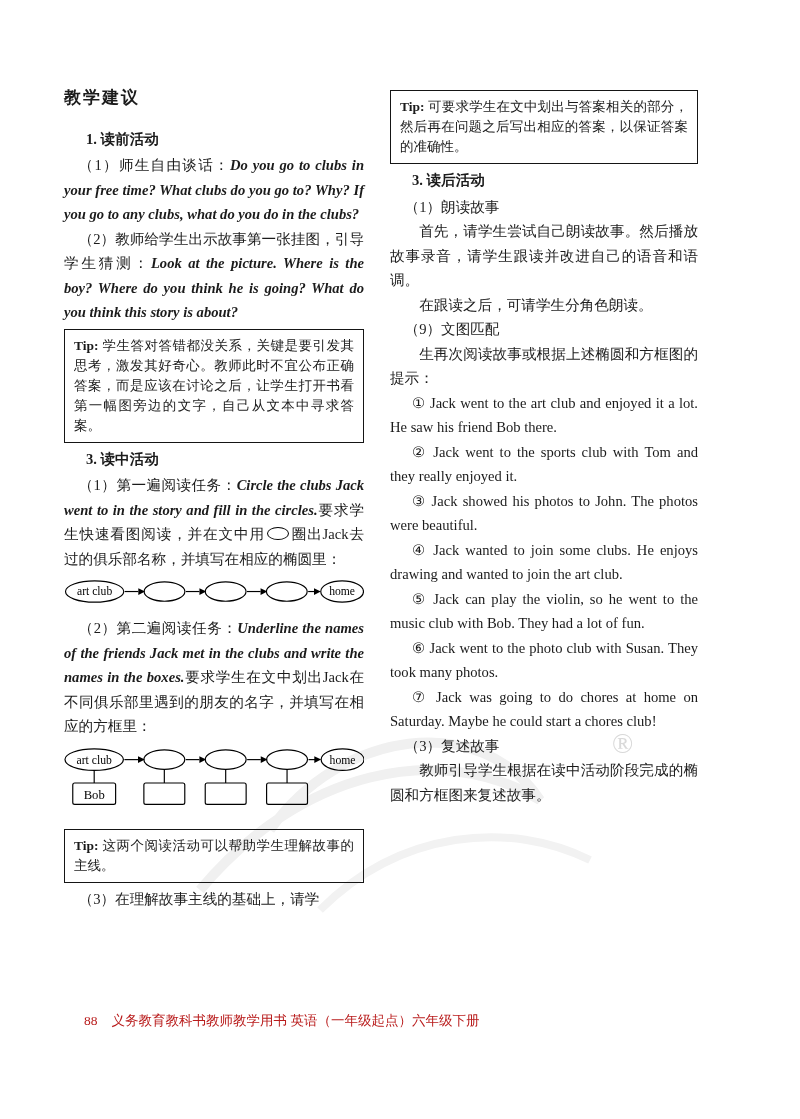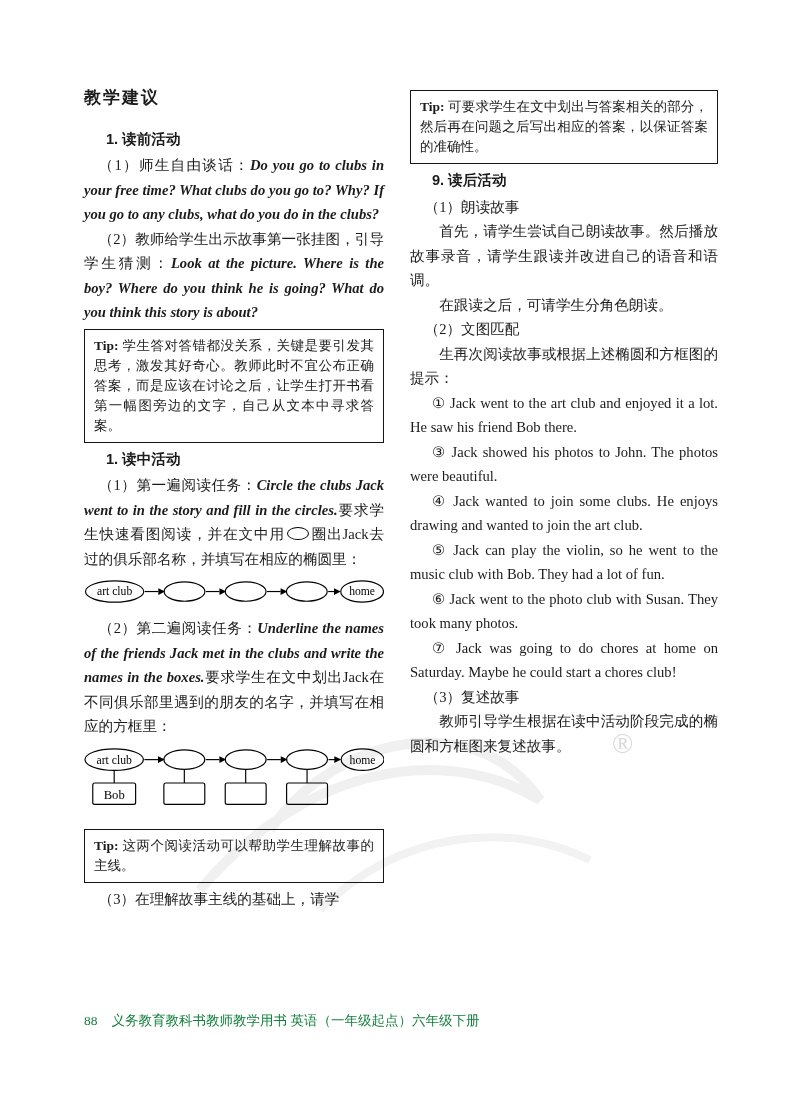--- a/index.html
+++ b/index.html
@@ -6,37 +6,37 @@
   body {
     width:800px; height:1119px;
     background:#ffffff;
     font-family:"Liberation Serif","DejaVu Serif",serif;
     color:#1b1b1b;
     position:relative;
     overflow:hidden;
   }
   .page {
     position:absolute; inset:0;
-    padding:86px 82px 0 84px;
+    padding:86px 82px 0 64px;
     box-sizing:border-box;
   }
   .columns { display:flex; gap:26px; }
   .col { font-size:14.6px; line-height:24.5px; text-align:justify; }
   .col-left  { width:300px; }
   .col-right { width:308px; }
 
   .main-heading {
     font-family:"Liberation Sans","DejaVu Sans",sans-serif;
     font-weight:bold; font-size:17px;
     letter-spacing:2px;
     margin:0 0 16px 0;
   }
   p { margin:0; }
   .section-title {
-    font-family:Liberation Sans, sans-serif;
+    font-family:Liberation Serif, serif;
     font-weight:bold;
     text-indent:1.5em;
     margin:2px 0;
   }
   .indent-1  { text-indent:1em; }
   .indent-15 { text-indent:1.5em; }
   .indent-2  { text-indent:2em; }
   .en-bold { font-weight:bold;font-style:italic; }
 
   .tip-box {
@@ -57,21 +57,21 @@
     border-radius:50%;
     vertical-align:-1px;
     margin:0 2px;
   }
 
   .diagram { display:block; margin:5px 0 7px 0; width:100%; height:auto; }
   .diagram text { font-family:"Liberation Serif","DejaVu Serif",serif; }
 
   .footer {
     position:absolute; left:84px; top:1012px;
-    font-size:13.5px; color:#15803d;
+    font-size:13.5px; color:#b91c1c;
     white-space:nowrap;
     text-align:center;
   }
   .footer .page-num { margin-right:14px; }
 
   .watermark-r {
     position:absolute; left:612px; top:728px;
     font-size:28px; color:#d9d9d9;
     font-family:"Liberation Serif",serif;
   }
@@ -99,21 +99,21 @@
 
       <p class="indent-1"><span>（1）师生自由谈话：</span><span class="en-bold">Do you go to clubs in your free time? What clubs do you go to? Why? If you go to any clubs, what do you do in the clubs?</span></p>
 
       <p class="indent-1"><span>（2）教师给学生出示故事第一张挂图，引导学生猜测：</span><span class="en-bold">Look at the picture. Where is the boy? Where do you think he is going? What do you think this story is about?</span></p>
 
       <div class="tip-box">
         <span class="tip-label">Tip:</span>
         <span>学生答对答错都没关系，关键是要引发其思考，激发其好奇心。教师此时不宜公布正确答案，而是应该在讨论之后，让学生打开书看第一幅图旁边的文字，自己从文本中寻求答案。</span>
       </div>
 
-      <p class="section-title">1. 读中活动</p>
+      <p class="section-title">3. 读中活动</p>
 
       <p class="indent-1"><span>（1）第一遍阅读任务：</span><span class="en-bold">Circle the clubs Jack went to in the story and fill in the circles.</span><span>要求学生快速看图阅读，并在文中用</span><span class="inline-oval"></span><span>圈出Jack去过的俱乐部名称，并填写在相应的椭圆里：</span></p>
 
       <svg class="diagram" viewBox="0 0 308 34" width="300" height="33">
         <g stroke="#000" stroke-width="1.2" fill="none">
           <ellipse cx="31" cy="16" rx="30" ry="11"></ellipse>
           <line x1="62" y1="16" x2="76" y2="16"></line>
           <ellipse cx="103" cy="16" rx="21" ry="10"></ellipse>
           <line x1="125" y1="16" x2="139" y2="16"></line>
           <ellipse cx="166" cy="16" rx="21" ry="10"></ellipse>
@@ -173,30 +173,31 @@
       <p class="indent-1">（3）在理解故事主线的基础上，请学</p>
     </div>
 
     <div class="col col-right">
 
       <div class="tip-box">
         <span class="tip-label">Tip:</span>
         <span>可要求学生在文中划出与答案相关的部分，然后再在问题之后写出相应的答案，以保证答案的准确性。</span>
       </div>
 
-      <p class="section-title">9. 读后活动</p>
+      <p class="section-title">3. 读后活动</p>
 
       <p class="indent-1">（1）朗读故事</p>
       <p class="indent-2">首先，请学生尝试自己朗读故事。然后播放故事录音，请学生跟读并改进自己的语音和语调。</p>
       <p class="indent-2">在跟读之后，可请学生分角色朗读。</p>
 
-      <p class="indent-1">（2）文图匹配</p>
+      <p class="indent-1">（9）文图匹配</p>
       <p class="indent-2">生再次阅读故事或根据上述椭圆和方框图的提示：</p>
 
       <p class="indent-15">① Jack went to the art club and enjoyed it a lot. He saw his friend Bob there.</p>
+      <p class="indent-15">② Jack went to the sports club with Tom and they really enjoyed it.</p>
       <p class="indent-15">③ Jack showed his photos to John. The photos were beautiful.</p>
       <p class="indent-15">④ Jack wanted to join some clubs. He enjoys drawing and wanted to join the art club.</p>
       <p class="indent-15">⑤ Jack can play the violin, so he went to the music club with Bob. They had a lot of fun.</p>
       <p class="indent-15">⑥ Jack went to the photo club with Susan. They took many photos.</p>
       <p class="indent-15">⑦ Jack was going to do chores at home on Saturday. Maybe he could start a chores club!</p>
 
 
       <p class="indent-1">（3）复述故事</p>
       <p class="indent-2">教师引导学生根据在读中活动阶段完成的椭圆和方框图来复述故事。</p>
     </div>

